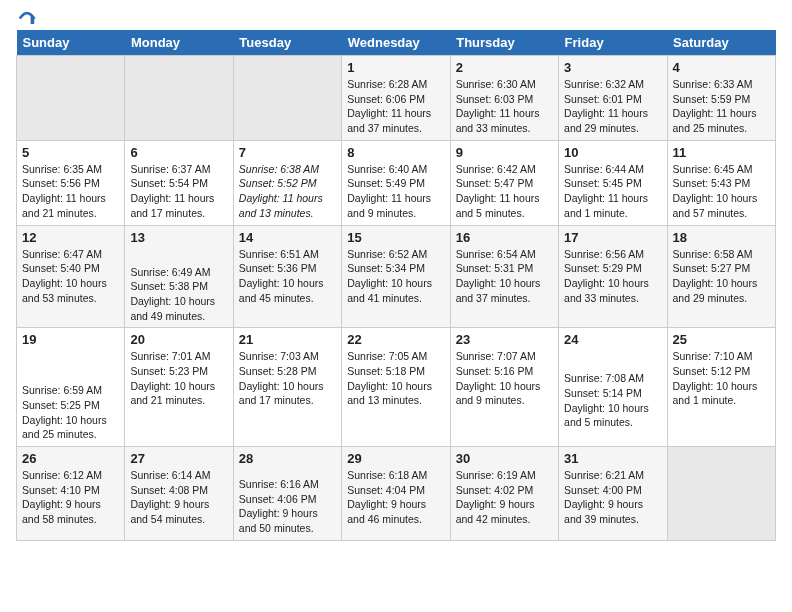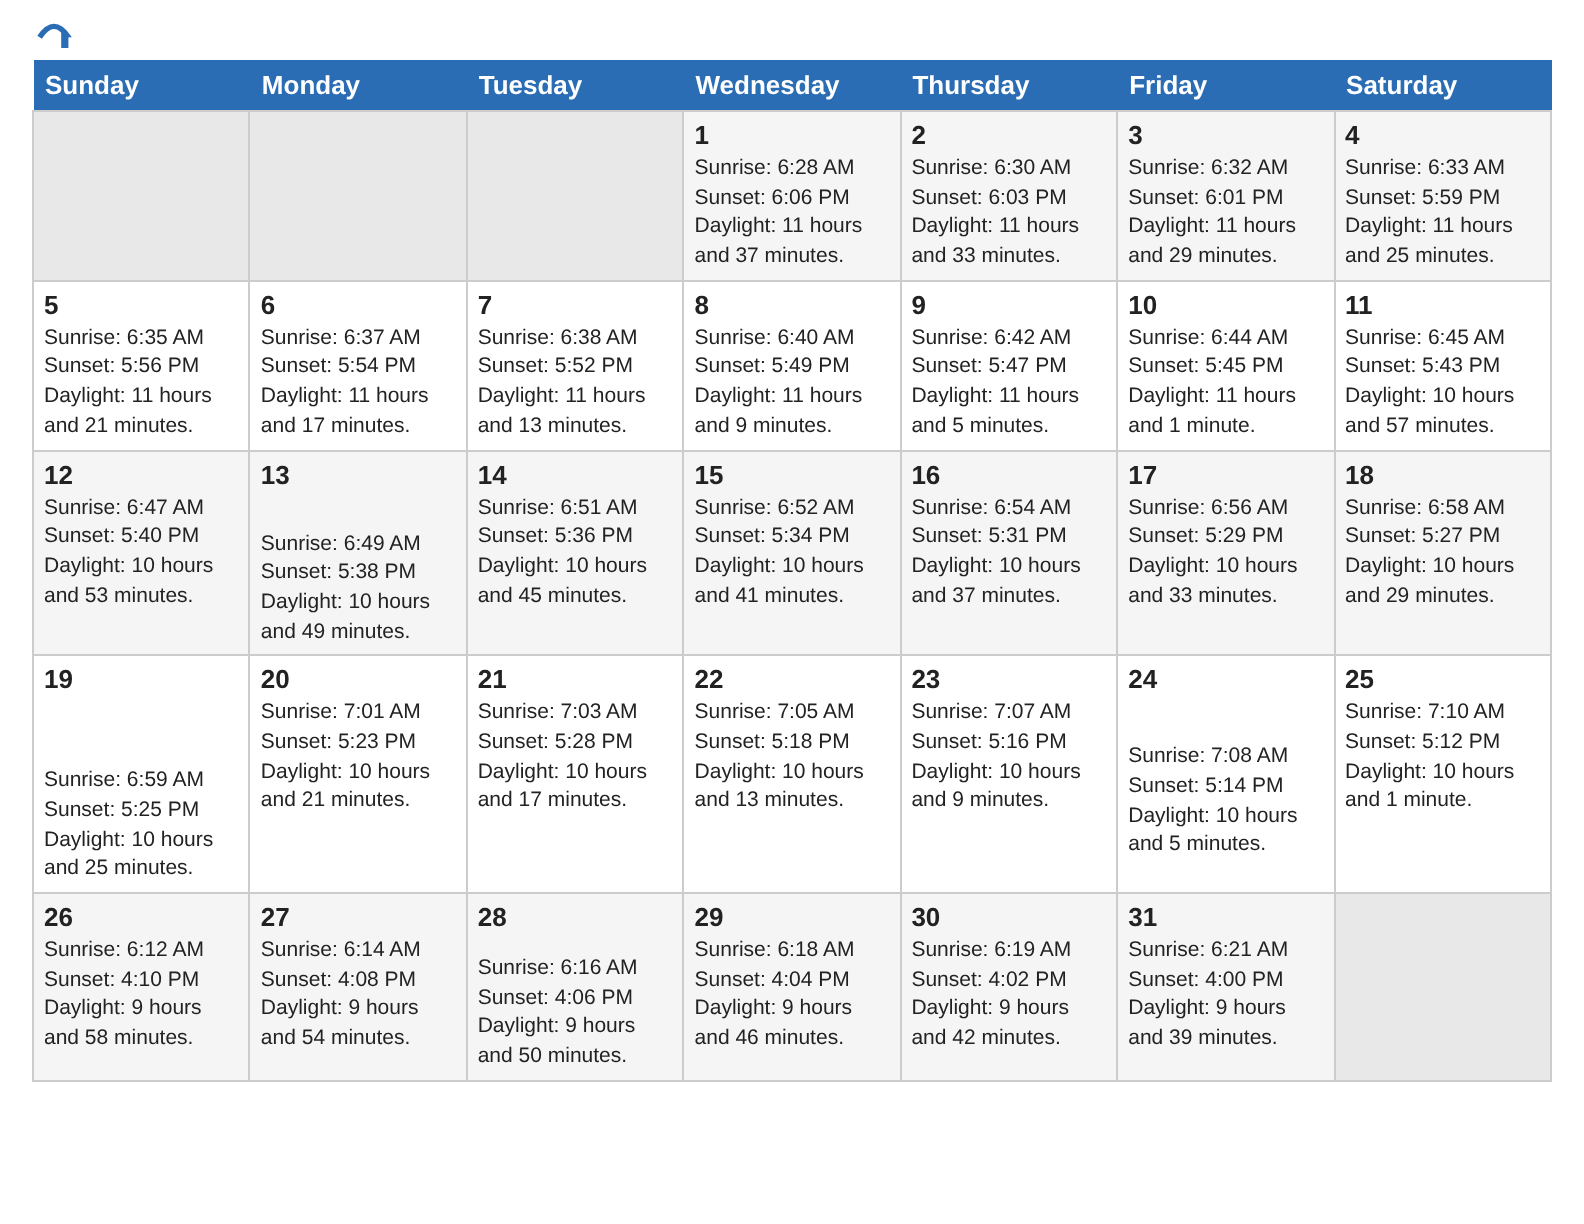--- a/index.html
+++ b/index.html
@@ -171,21 +171,21 @@
           </td>
           <td>
             <span class="day-num">6</span>
             <div class="day-info" style="white-space: pre-line;">Sunrise: 6:37 AM
 Sunset: 5:54 PM
 Daylight: 11 hours
 and 17 minutes.</div>
           </td>
           <td>
             <span class="day-num">7</span>
-            <div class="day-info" style="white-space: pre-line;">Sunrise: 6:38 AM
+            <div class="day-info" style="white-space: pre-line; font-style: italic;">Sunrise: 6:38 AM
 Sunset: 5:52 PM
 Daylight: 11 hours
 and 13 minutes.</div>
           </td>
           <td>
             <span class="day-num">8</span>
             <div class="day-info" style="white-space: pre-line;">Sunrise: 6:40 AM
 Sunset: 5:49 PM
 Daylight: 11 hours
 and 9 minutes.</div>

